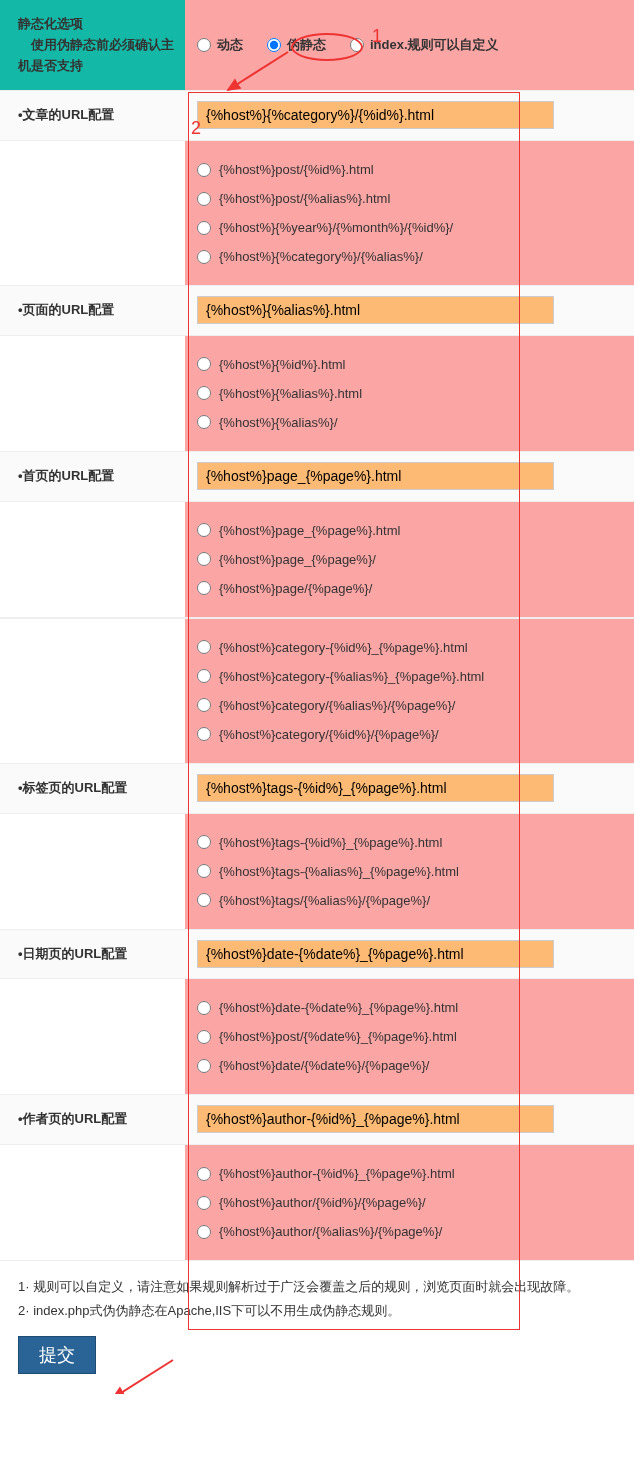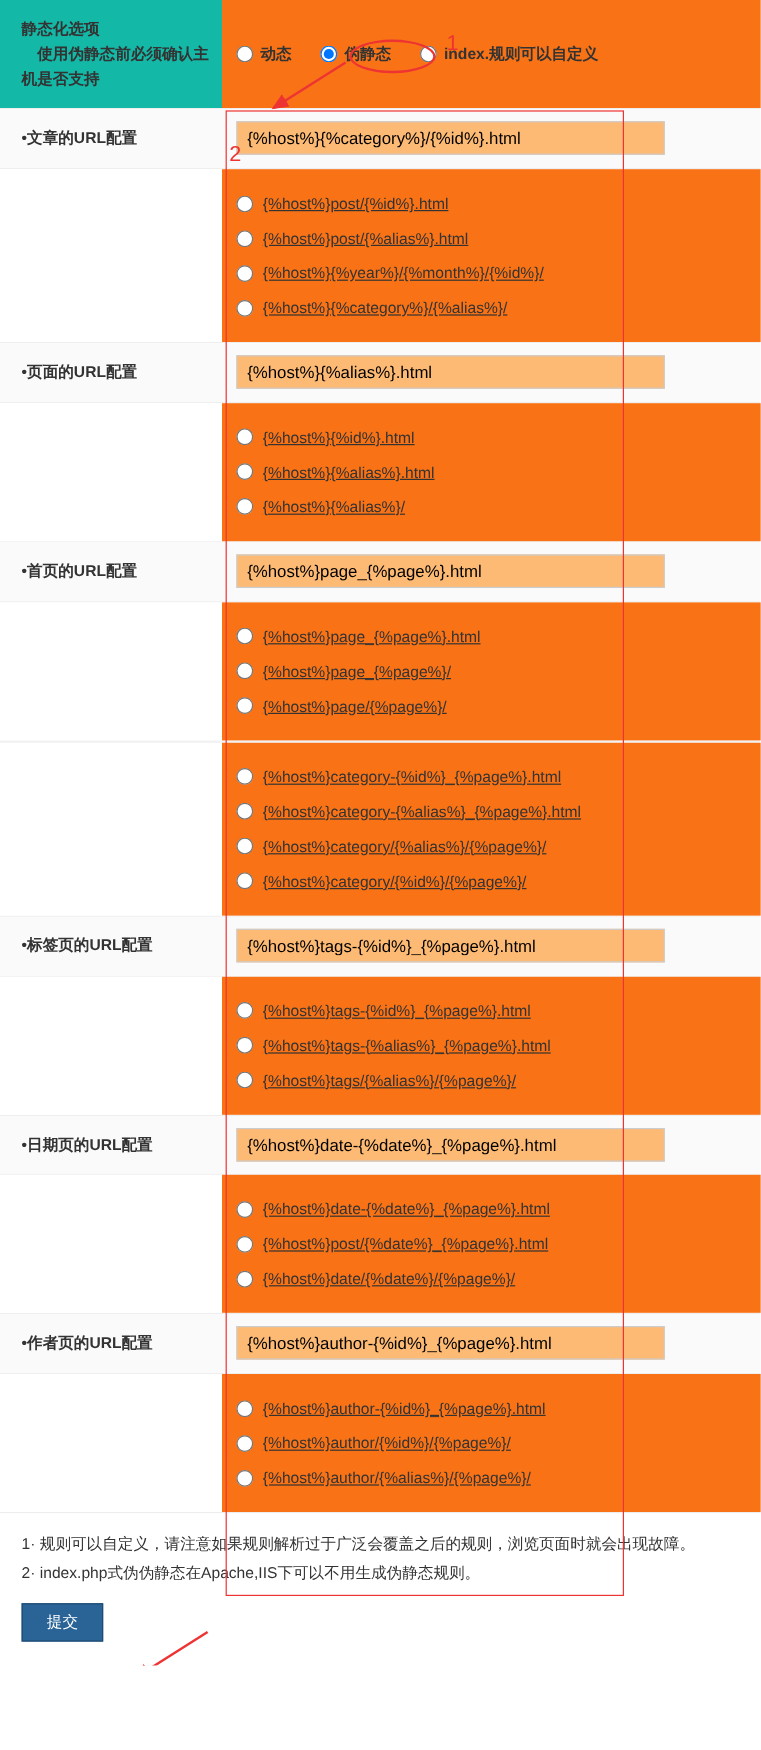--- a/index.html
+++ b/index.html
@@ -1,33 +1,33 @@
 <!DOCTYPE html>
 <html><head>
 <meta charset="utf-8">
 <style>
   * { box-sizing: border-box; margin: 0; padding: 0; }
   body { font-family: Arial, "Microsoft YaHei", sans-serif; font-size: 13px; color: #333; background: #fff; width: 634px; }
   .row { display: flex; border-bottom: 1px solid #eee; }
   .label-cell { width: 185px; padding: 14px 10px 14px 18px; background: #fafafa; font-weight: bold; line-height: 1.6; }
   .label-cell.plain { background: #14b8a6; }
-  .content-cell { flex: 1; padding: 10px 12px; background: #f97316; }
+  .content-cell { flex: 1; padding: 10px 12px; background: #fca5a5; }
   .content-cell.shaded { background: #fafafa; }
   .radio-line { display: flex; align-items: center; gap: 24px; padding: 6px 0; }
   .radio-item { display: flex; align-items: center; gap: 6px; cursor: pointer; }
   .radio-item input[type="radio"] { width: 14px; height: 14px; cursor: pointer; }
   .radio-item.bold span { font-weight: bold; }
   .text-input { width: 357px; padding: 5px 8px; border: 1px solid #ccc; font-size: 14px; font-family: inherit; background: #fdba74; }
   .option-list { padding: 4px 0; }
   .option-item { display: flex; align-items: center; gap: 8px; padding: 7px 0; cursor: pointer; }
   .option-item input[type="radio"] { width: 14px; height: 14px; cursor: pointer; }
-  .option-item span { color: #333; text-decoration: underline; }
+  .option-item span { color: #333; }
   .notes { padding: 14px 18px 8px; line-height: 1.8; }
   .btn-area { padding: 6px 18px 20px; }
-  .submit-btn { background: #2a6496; color: #fff; border: 1px solid #1f4c73; padding: 6px 20px; font-size: 13px; cursor: pointer; }
+  .submit-btn { background: #2a6496; color: #fff; border: 1px solid #1f4c73; padding: 6px 20px; font-size: 18px; cursor: pointer; }
   .ann-circle { position: absolute; border: 2px solid #e33; border-radius: 50%; pointer-events: none; }
   .ann-num { position: absolute; color: #e33; font-size: 18px; font-weight: normal; pointer-events: none; font-family: Arial; }
   .ann-box { position: absolute; border: 1px solid #e33; pointer-events: none; }
   .container { position: relative; }
   svg.arrow { position: absolute; pointer-events: none; }
   .options-row .label-cell { background: #fff; }
 </style>
 </head>
 <body>
 <div class="container">

